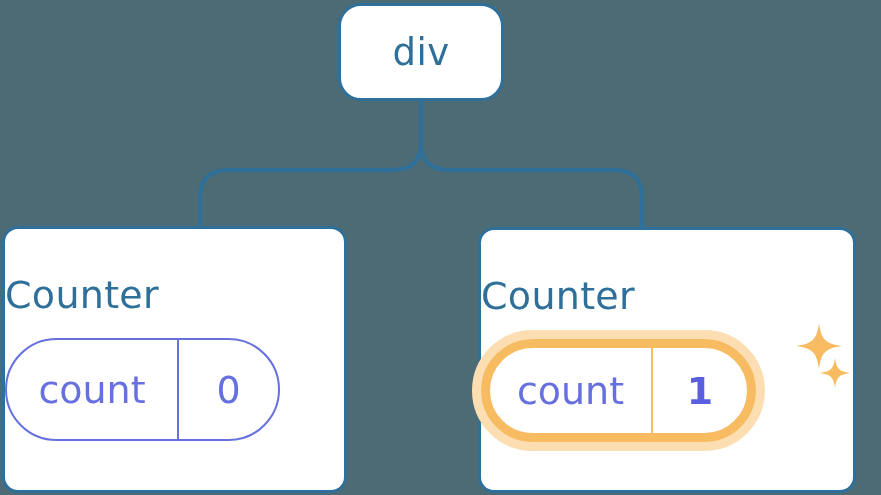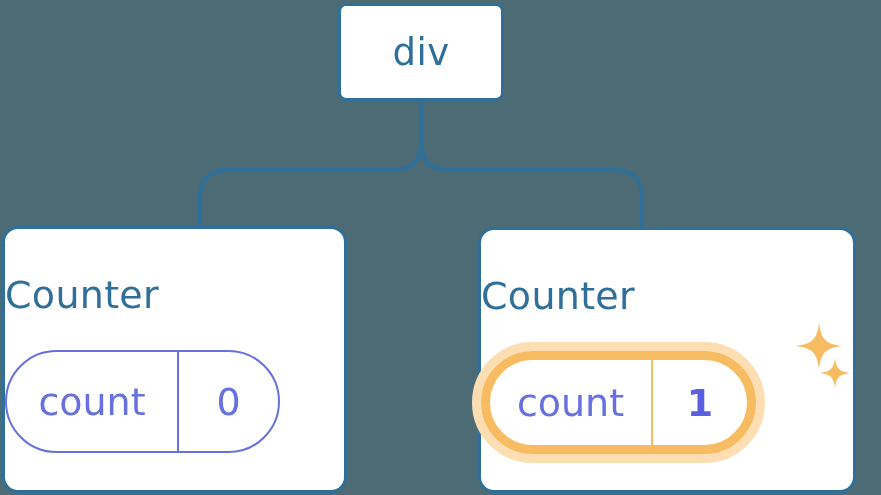--- a/index.html
+++ b/index.html
@@ -36,21 +36,21 @@
     border-radius: 14px;
     box-sizing: border-box;
   }
 
   
   #root-node {
     left: 338px;
     top: 3px;
     width: 166px;
     height: 98px;
-    border-radius: 8px;
+    border-radius: 23px;
     display: flex;
     align-items: center;
     justify-content: center;
   }
   #root-node .node-title {
     color: #2E7099;
     font-size: 37px;
     line-height: 1;
     letter-spacing: 0.5px;
   }
@@ -78,21 +78,21 @@
     color: #2E7099;
     font-size: 38px;
     line-height: 1;
     letter-spacing: 0.3px;
     margin-top: 47px;
   }
 
   
   .pill-wrap {
     position: relative;
-    margin-top: 36px;
+    margin-top: 24px;
   }
   .pill {
     position: relative;
     display: flex;
     align-items: stretch;
     box-sizing: border-box;
     background: #FFFFFF;
   }
   .pill .pill-key,
   .pill .pill-val {

